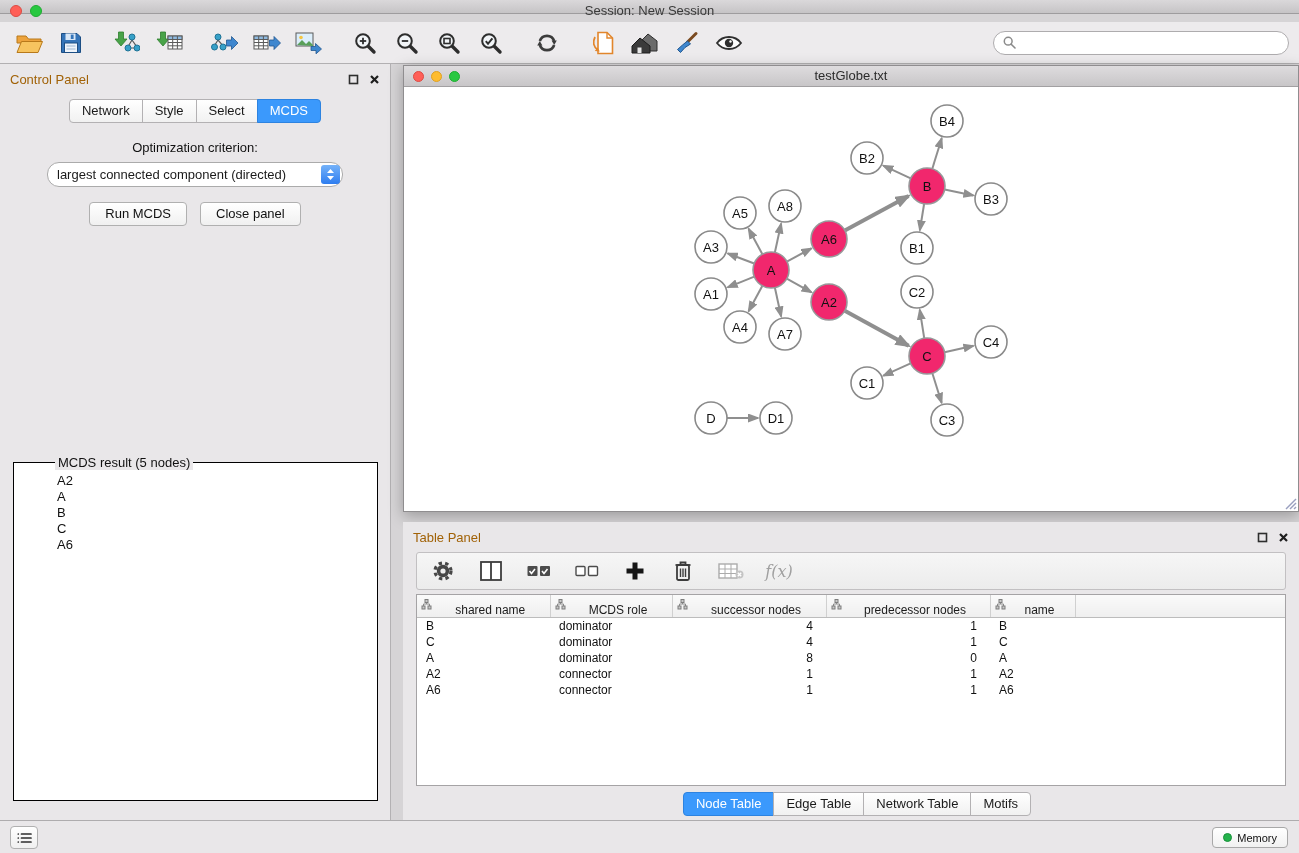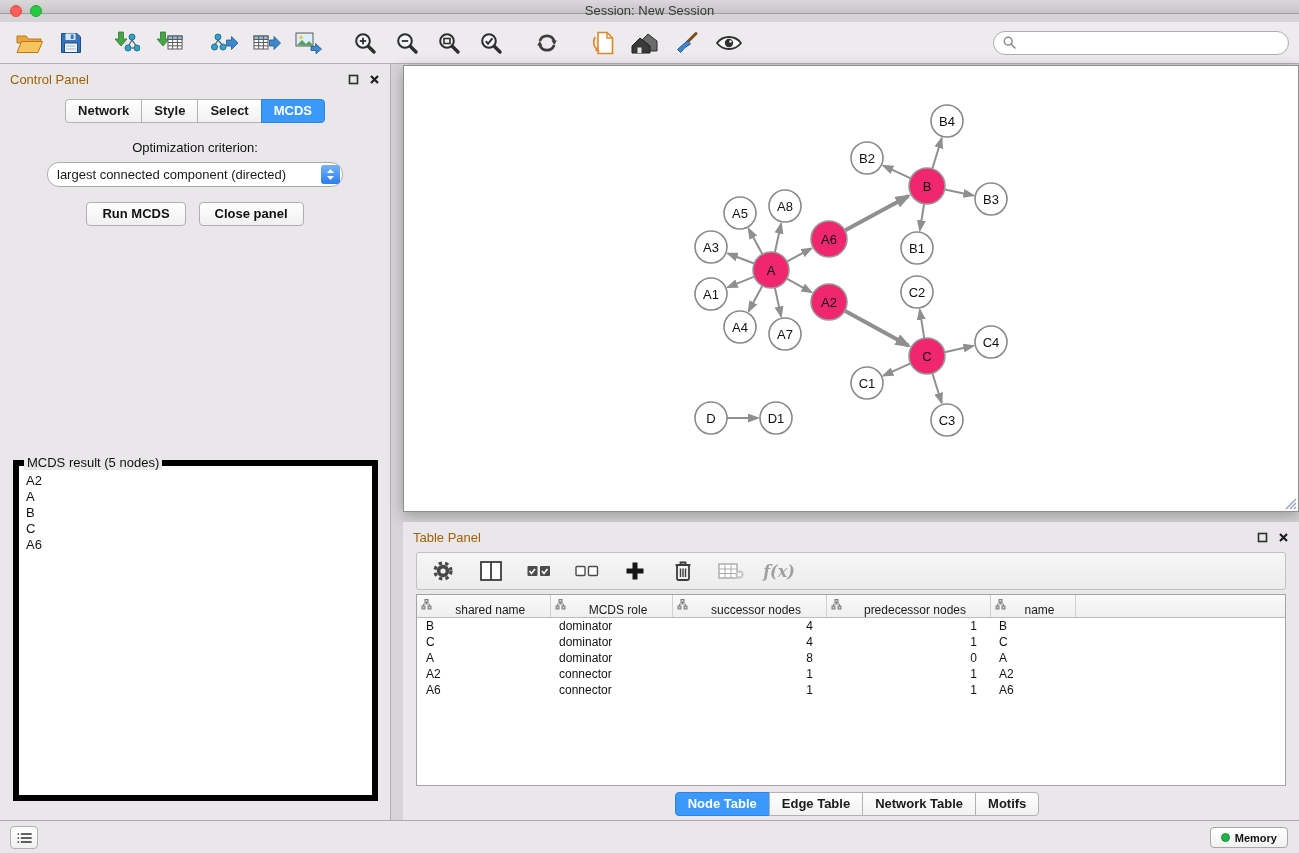--- a/index.html
+++ b/index.html
@@ -1,18 +1,18 @@
 <!DOCTYPE html>
 <html style="--accent-blue: #3b99fc; --mcds-node: #f1276d; --edge-gray: #8f8f8f; --memory-green: #23b24b;"><head>
 <meta charset="utf-8">
 <style>
 * { margin:0; padding:0; box-sizing:border-box; }
 html,body { width:1299px; height:853px; }
 body { position:relative; overflow:hidden; background:#d6d4d6; font-family:"Liberation Sans",sans-serif; color:#1a1a1a; }
-button { font-family:inherit; cursor:default;font-weight:bold; }
+button { font-family:inherit; cursor:default; }
 
 
 .titlebar { position:absolute; top:0; left:0; right:0; height:14px; background:linear-gradient(#dad8da,#c6c4c6); border-bottom:1px solid #9e9c9e; }
 .titlebar-title { text-align:center; line-height:21px; font-size:13px; color:#3a3a3a; }
 .lights { position:absolute; top:5px; left:10px; display:flex; gap:8px; }
 .light { width:12px; height:12px; border-radius:50%; display:inline-block; }
 .light.red { background:#ff5f57; border:1px solid #dd4a43; }
 .light.yellow { background:#febc2e; border:1px solid #dea123; }
 .light.green { background:#28c840; border:1px solid #1ead31; }
 
@@ -33,21 +33,21 @@
 .seg-tab { font-size:13px; color:#1a1a1a; background:linear-gradient(#ffffff,#f1f1f1); border:1px solid #b3b1b3; padding:3px 12px 4px; margin-left:-1px; }
 .seg-tab:first-child { border-radius:4px 0 0 4px; margin-left:0; }
 .seg-tab:last-child { border-radius:0 4px 4px 0; }
 .seg-tab.active { background:var(--accent-blue,#3b99fc); border-color:#2d83e0; color:#fff; }
 .opt-label { text-align:center; font-size:13px; margin-top:17px; color:#111; }
 .dropdown { width:296px; height:25px; margin:7px auto 0; background:#fff; border:1px solid #ababab; border-radius:12px; display:flex; align-items:center; position:relative; padding-left:9px; font-size:13px; }
 .dd-text { overflow:hidden; white-space:nowrap; }
 .dd-stepper { position:absolute; right:2px; top:2px; bottom:2px; width:19px; border-radius:3px; background:linear-gradient(#74b2f9,#2e7df0); display:flex; align-items:center; justify-content:center; }
 .cp-buttons { display:flex; justify-content:center; gap:13px; margin-top:15px; }
 .mac-btn { font-size:13px; padding:3px 15px 4px; background:linear-gradient(#ffffff,#f0f0f0); border:1px solid #b0b0b0; border-radius:4px; color:#111; }
-.result-box { position:absolute; left:13px; top:391px; width:365px; height:346px; background:#fff; border:6px solid #000000; }
+.result-box { position:absolute; left:13px; top:391px; width:365px; height:346px; background:#fff; border:1px solid #000000;padding-left:36px; }
 .result-box legend { font-size:13px; margin-left:5px; padding:0 3px; background:#e9e7e9; color:#111; }
 .result-list { padding-top:3px; }
 .result-item { font-size:13px; padding:0 7px; line-height:16px; color:#111; }
 
 
 .network-window { position:absolute; left:403px; top:65px; width:896px; height:447px; background:#fff; border:1px solid #8f8d8f; box-shadow:0 4px 14px rgba(0,0,0,0.28); }
 .inner-titlebar { height:21px; background:linear-gradient(#dedcde,#c8c6c8); border-bottom:1px solid #a2a0a2; position:relative; }
 .inner-title { text-align:center; font-size:13px; line-height:20px; color:#2c2c2c; }
 .inner-lights { position:absolute; left:9px; top:5px; display:flex; gap:7px; }
 .inner-lights .light { width:11px; height:11px; }
@@ -285,20 +285,28 @@
         <div class="result-item">A2</div>
         <div class="result-item">A</div>
         <div class="result-item">B</div>
         <div class="result-item">C</div>
         <div class="result-item">A6</div>
       </div>
   </fieldset>
 </div>
 
 <div class="network-window">
+  <div class="inner-titlebar">
+    <div class="inner-lights">
+      <span class="light red"></span>
+      <span class="light yellow"></span>
+      <span class="light green"></span>
+    </div>
+    <div class="inner-title">testGlobe.txt</div>
+  </div>
   <div class="network-canvas">
     <svg class="graph" viewBox="0 0 894 424" preserveAspectRatio="xMidYMid meet">
       <defs>
         <marker id="arrow" markerUnits="userSpaceOnUse" markerWidth="12" markerHeight="9" refX="10" refY="4.5" orient="auto">
           <path class="arrowhead" d="M0 0 L12 4.5 L0 9 z"></path>
         </marker>
         <marker id="arrowB" markerUnits="userSpaceOnUse" markerWidth="16" markerHeight="12" refX="13" refY="6" orient="auto">
           <path class="arrowhead" d="M0 0 L16 6 L0 12 z"></path>
         </marker>
       </defs>

